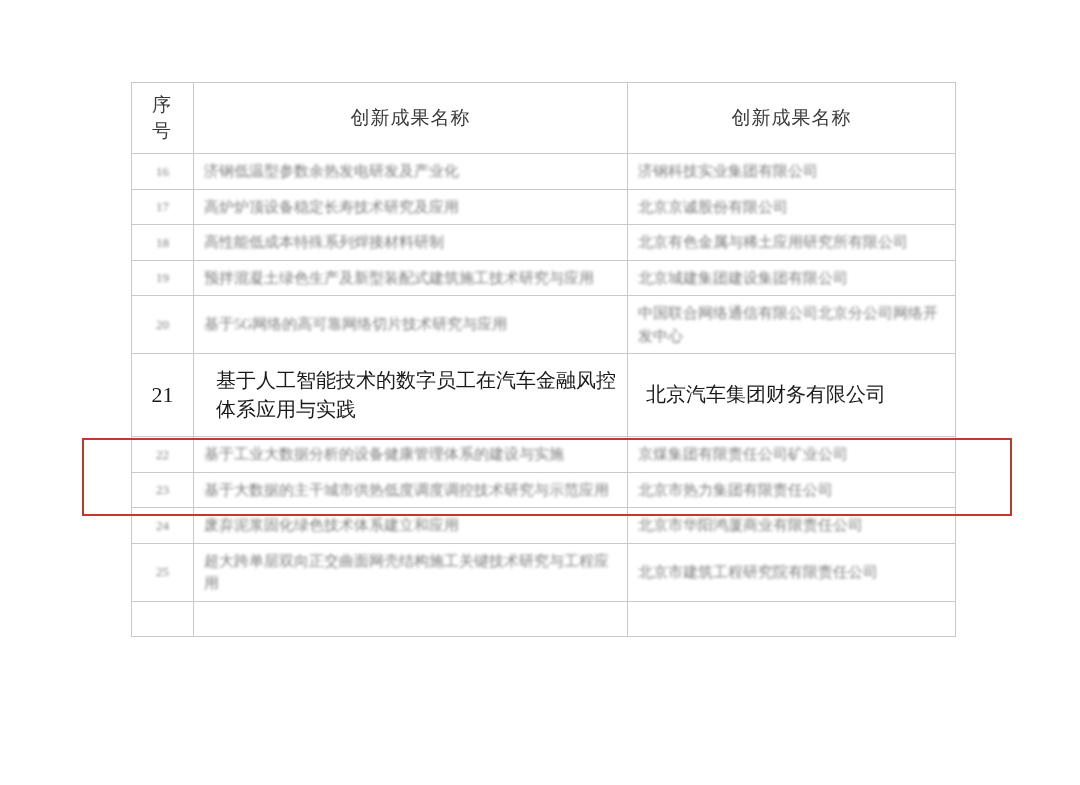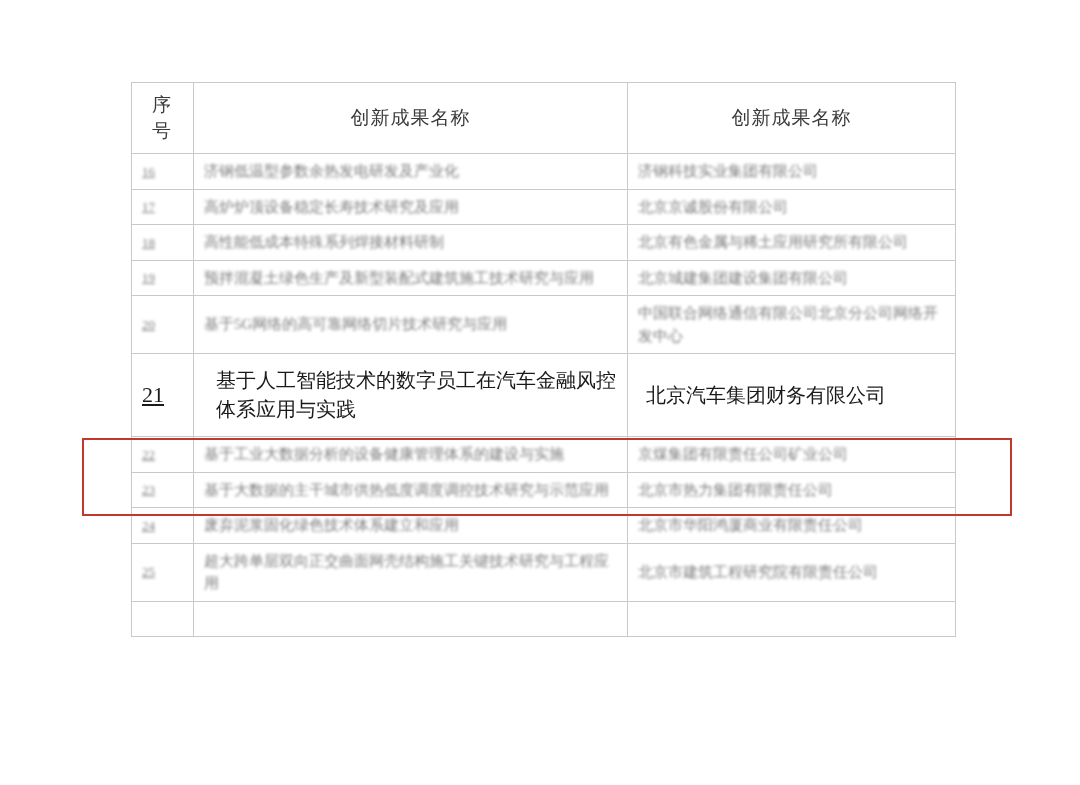--- a/index.html
+++ b/index.html
@@ -56,23 +56,23 @@
   }
   thead th.idx-head {
     letter-spacing: 2px;
   }
 
   tbody td {
     font-size: 15px;
     line-height: 1.5;
   }
   tbody td.idx {
+    text-align: center;
     font-size: 13px;
     color: #8e8e8e;
-    text-decoration: underline;
   }
   
   tr.blur td {
     color: #7b7b7b;
     filter: blur(1.6px);
     -webkit-filter: blur(1.6px);
   }
   tr.blur td.idx {
     filter: blur(1.6px);
     -webkit-filter: blur(1.6px);
@@ -90,20 +90,21 @@
   }
   tr.focus td.idx {
     font-size: 22px;
     color: #1a1a1a;
   }
   tr.focus td.name {
     padding-left: 22px;
   }
   tr.focus td.unit {
     padding-left: 18px;
+    font-family: Liberation Mono, monospace;
   }
 
   .highlight-box {
     position: absolute;
     left: 82px;
     top: 438px;
     width: 930px;
     height: 78px;
     border: 2px solid #c0392b;
     box-sizing: border-box;

